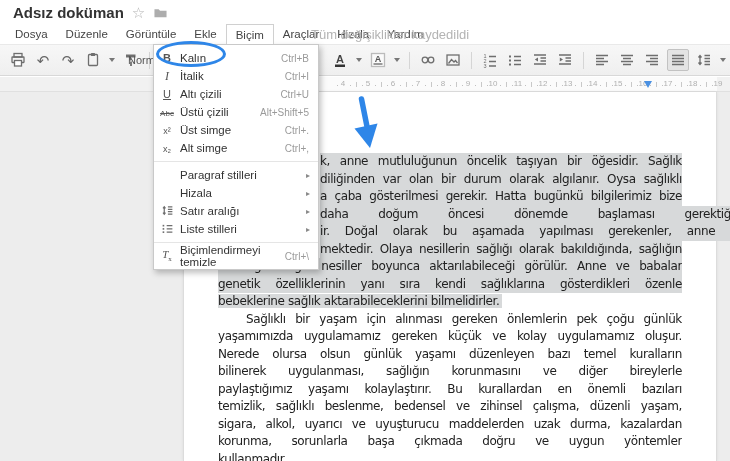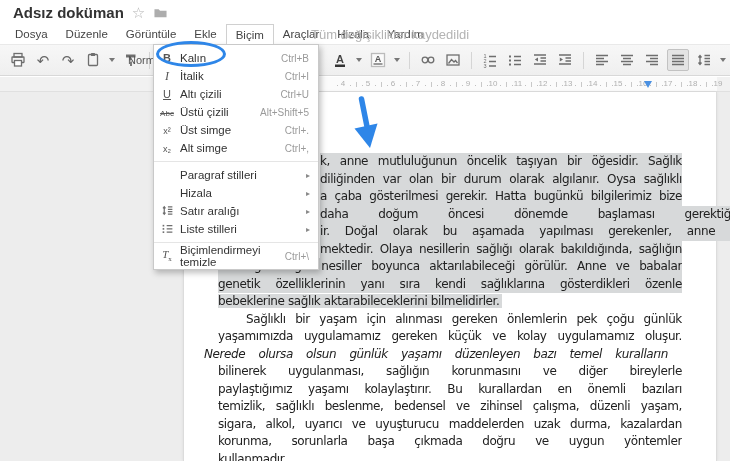--- a/index.html
+++ b/index.html
@@ -376,21 +376,21 @@
     <div class="dline flex" style="top: 328px; left: 218px; width: 464px;">
       <span>yaşamımızda</span>
       <span>uygulamamız</span>
       <span>gereken</span>
       <span>küçük</span>
       <span>ve</span>
       <span>kolay</span>
       <span>uygulamamız</span>
       <span>oluşur.</span>
     </div>
-    <div class="dline flex" style="top: 345.5px; left: 204px; width: 464px; font-style: italic;">
+    <div class="dline flex" style="top: 345.5px; left: 218px; width: 464px;">
       <span>Nerede</span>
       <span>olursa</span>
       <span>olsun</span>
       <span>günlük</span>
       <span>yaşamı</span>
       <span>düzenleyen</span>
       <span>bazı</span>
       <span>temel</span>
       <span>kuralların</span>
     </div>

